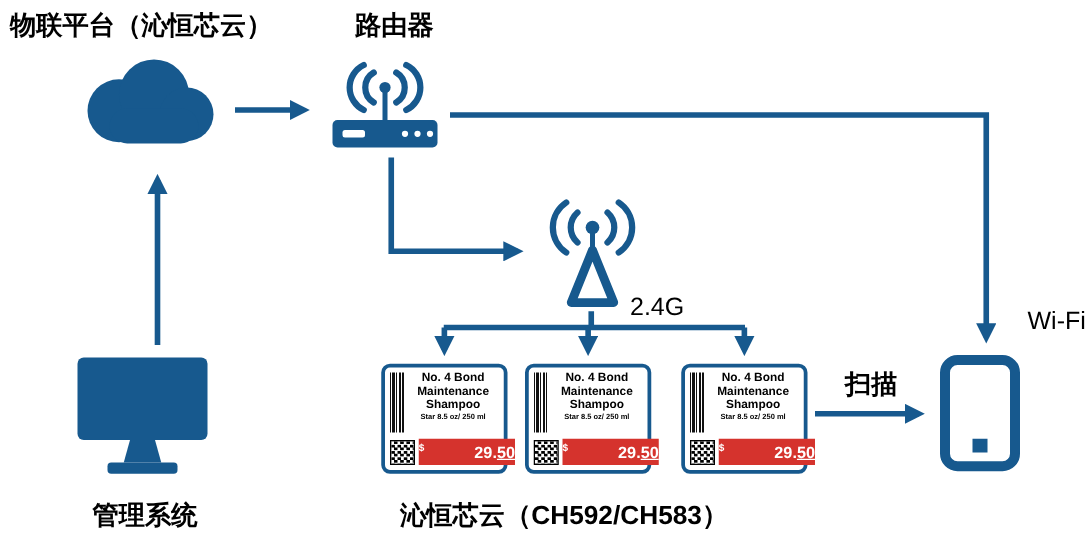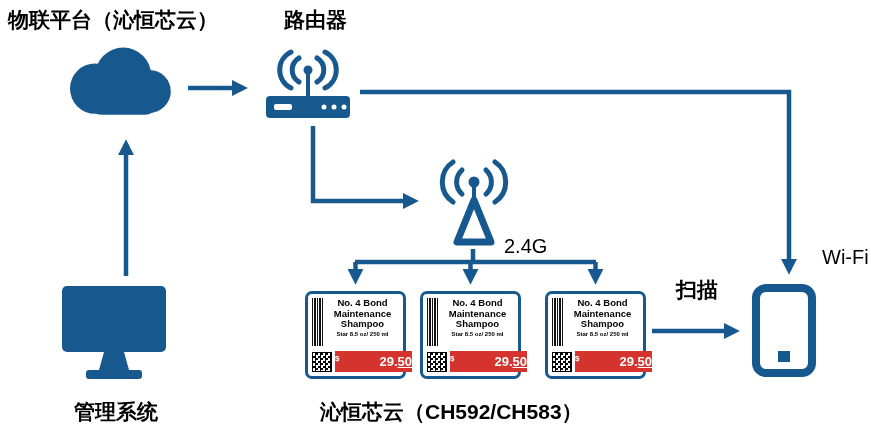--- a/index.html
+++ b/index.html
@@ -88,21 +88,21 @@
     <path class="conn" d="M355.5 262 V280" marker-end="url(#ah)"></path>
     <path class="conn" d="M470.5 262 V280" marker-end="url(#ah)"></path>
     <path class="conn" d="M595.5 262 V280" marker-end="url(#ah)"></path>
     <path class="conn" d="M652 331 H735" marker-end="url(#ah)"></path>
   </svg>
 
   <div class="label" style="left:8px;top:6px;">物联平台（沁恒芯云）</div>
   <div class="label" style="left:284px;top:6px;">路由器</div>
   <div class="label thin" style="left:504px;top:235px;">2.4G</div>
   <div class="label thin" style="left:799px;top:246px;margin-left:23px;">Wi-Fi</div>
-  <div class="label" style="left:676px;top:276px;">扫描</div>
+  <div class="label" style="left:676px;top:293px;">扫描</div>
   <div class="label" style="left:62px;width:108px;text-align:center;top:398px;">管理系统</div>
   <div class="label" style="left:320px;top:398px;">沁恒芯云（CH592/CH583）</div>
 
   <svg class="icon" style="left:56px;top:40px;" width="126" height="86" viewBox="0 0 135 92">
     <circle class="fill-p" cx="42" cy="52" r="27"></circle>
     <circle class="fill-p" cx="72" cy="38" r="30"></circle>
     <circle class="fill-p" cx="100" cy="55" r="23"></circle>
     <rect class="fill-p" x="34" y="50" width="76" height="30" rx="15"></rect>
   </svg>
 

